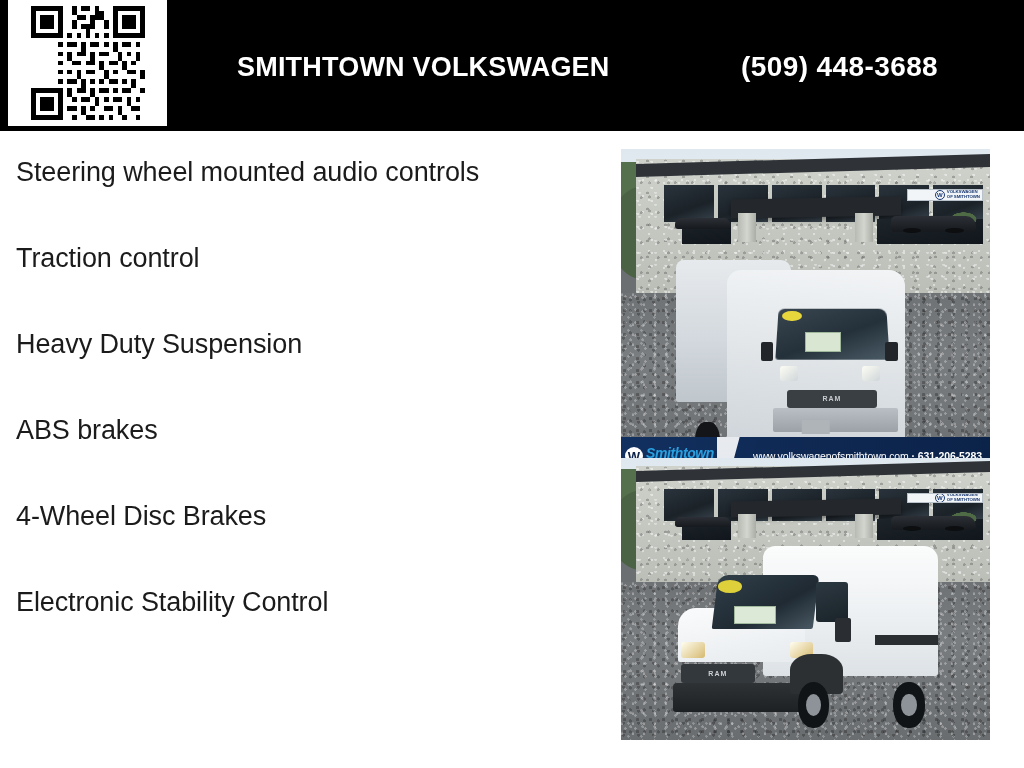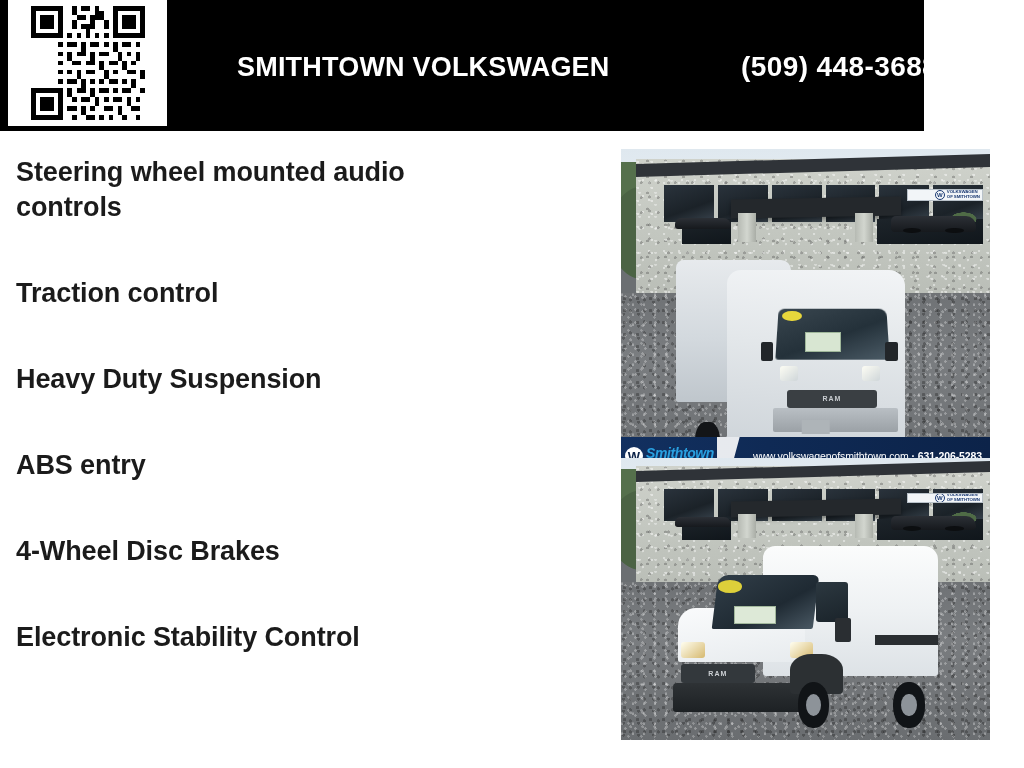--- a/index.html
+++ b/index.html
@@ -12,21 +12,21 @@
     height: 768px;
     overflow: hidden;
     font-family: "Liberation Sans", sans-serif;
     position: relative;
   }
 
   
   .header {
     position: absolute;
     left: 0; top: 0;
-    width: 924px;
+    width: 1024px;
     height: 131px;
     background: #000000;
   }
   .qr-panel {
     position: absolute;
     left: 8px; top: 0px;
     width: 159px;
     height: 126px;
     background: #ffffff;
     display: flex;
@@ -63,21 +63,21 @@
   .features {
     position: absolute;
     left: 16px;
     top: 155px;
     width: 560px;
   }
   .feature-item {
     font-size: 27px;
     line-height: 35px;
     color: #1b1b1b;
-    font-weight: bold;
+    font-weight: normal;
     margin-bottom: 51px;
     letter-spacing: -0.1px;
   }
   .feature-item.wrapped {
     width: 470px;
     margin-bottom: 51px;
   }
 
   
   .photo {
@@ -501,21 +501,21 @@
   </div>
 
   <div class="dealer-name">SMITHTOWN VOLKSWAGEN</div>
   <div class="dealer-phone">(509) 448-3688</div>
 </div>
 
 <div class="features">
   <div class="feature-item wrapped">Steering wheel mounted audio controls</div>
   <div class="feature-item">Traction control</div>
   <div class="feature-item">Heavy Duty Suspension</div>
-  <div class="feature-item">ABS entry</div>
+  <div class="feature-item">ABS brakes</div>
   <div class="feature-item">4-Wheel Disc Brakes</div>
   <div class="feature-item">Electronic Stability Control</div>
 </div>
 
 <div class="photo photo-1">
   <div class="scene">
     <div class="sky"></div>
     <div class="trees"></div>
 
     <div class="building">

